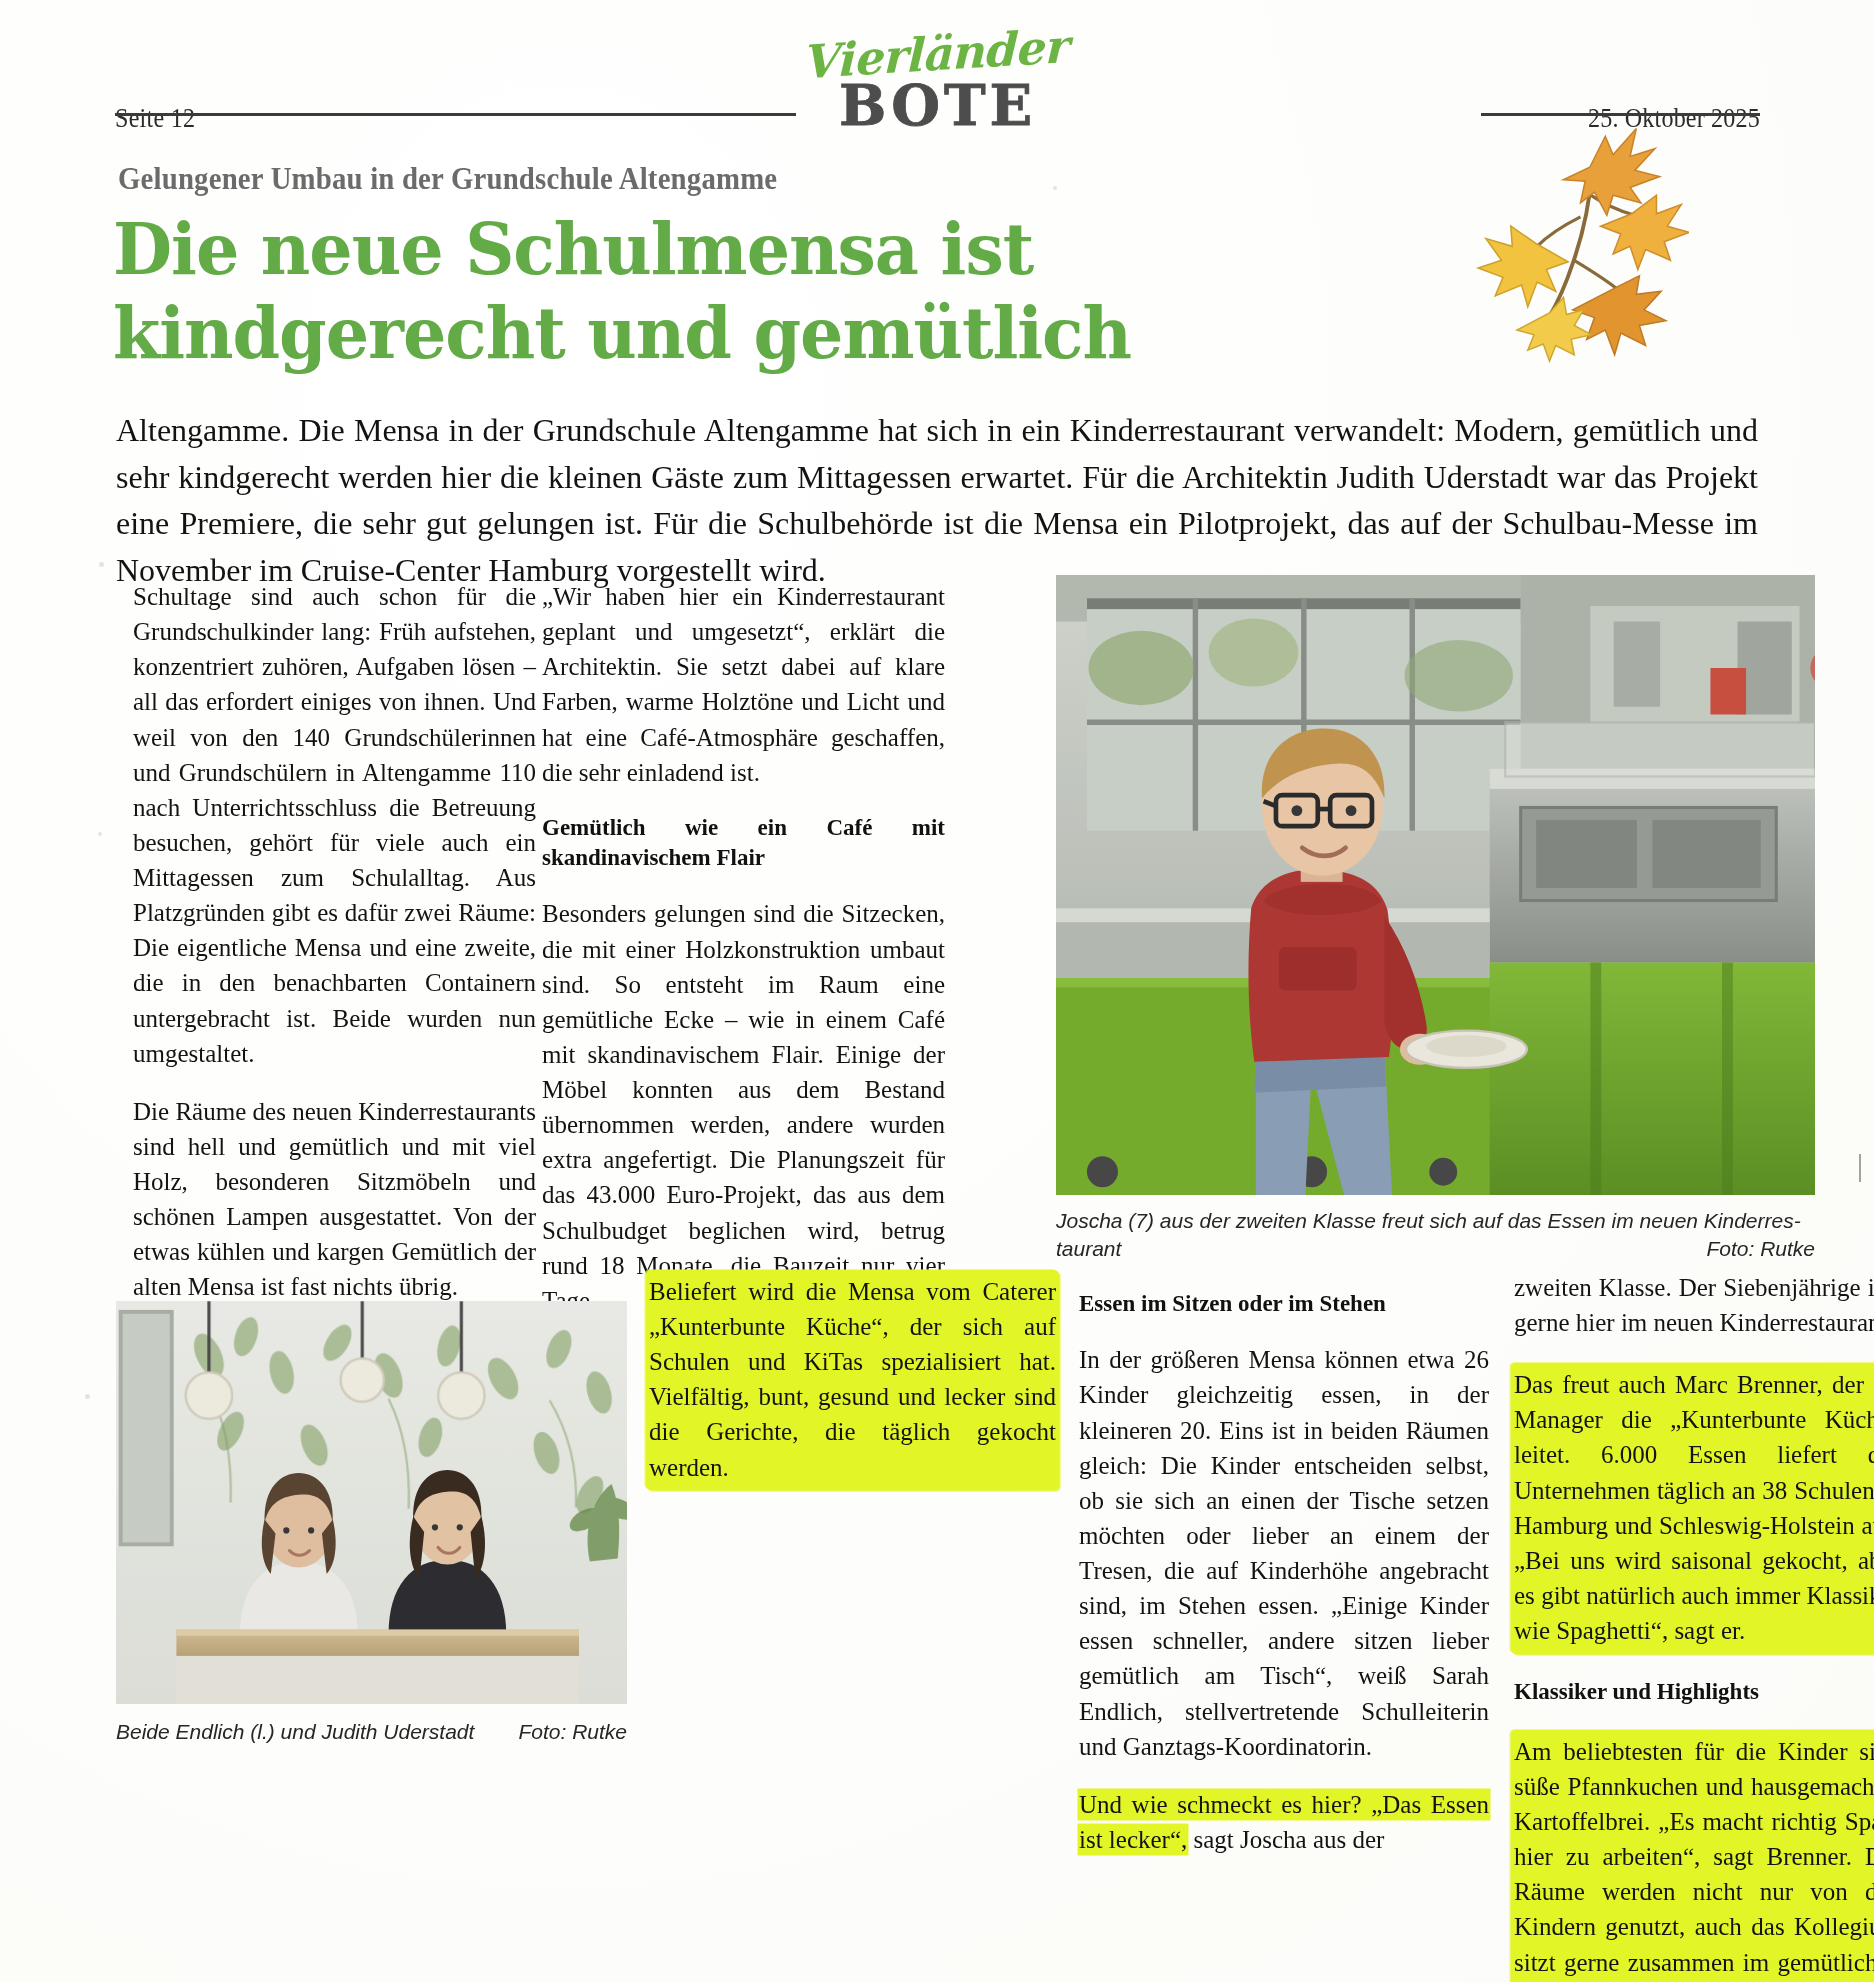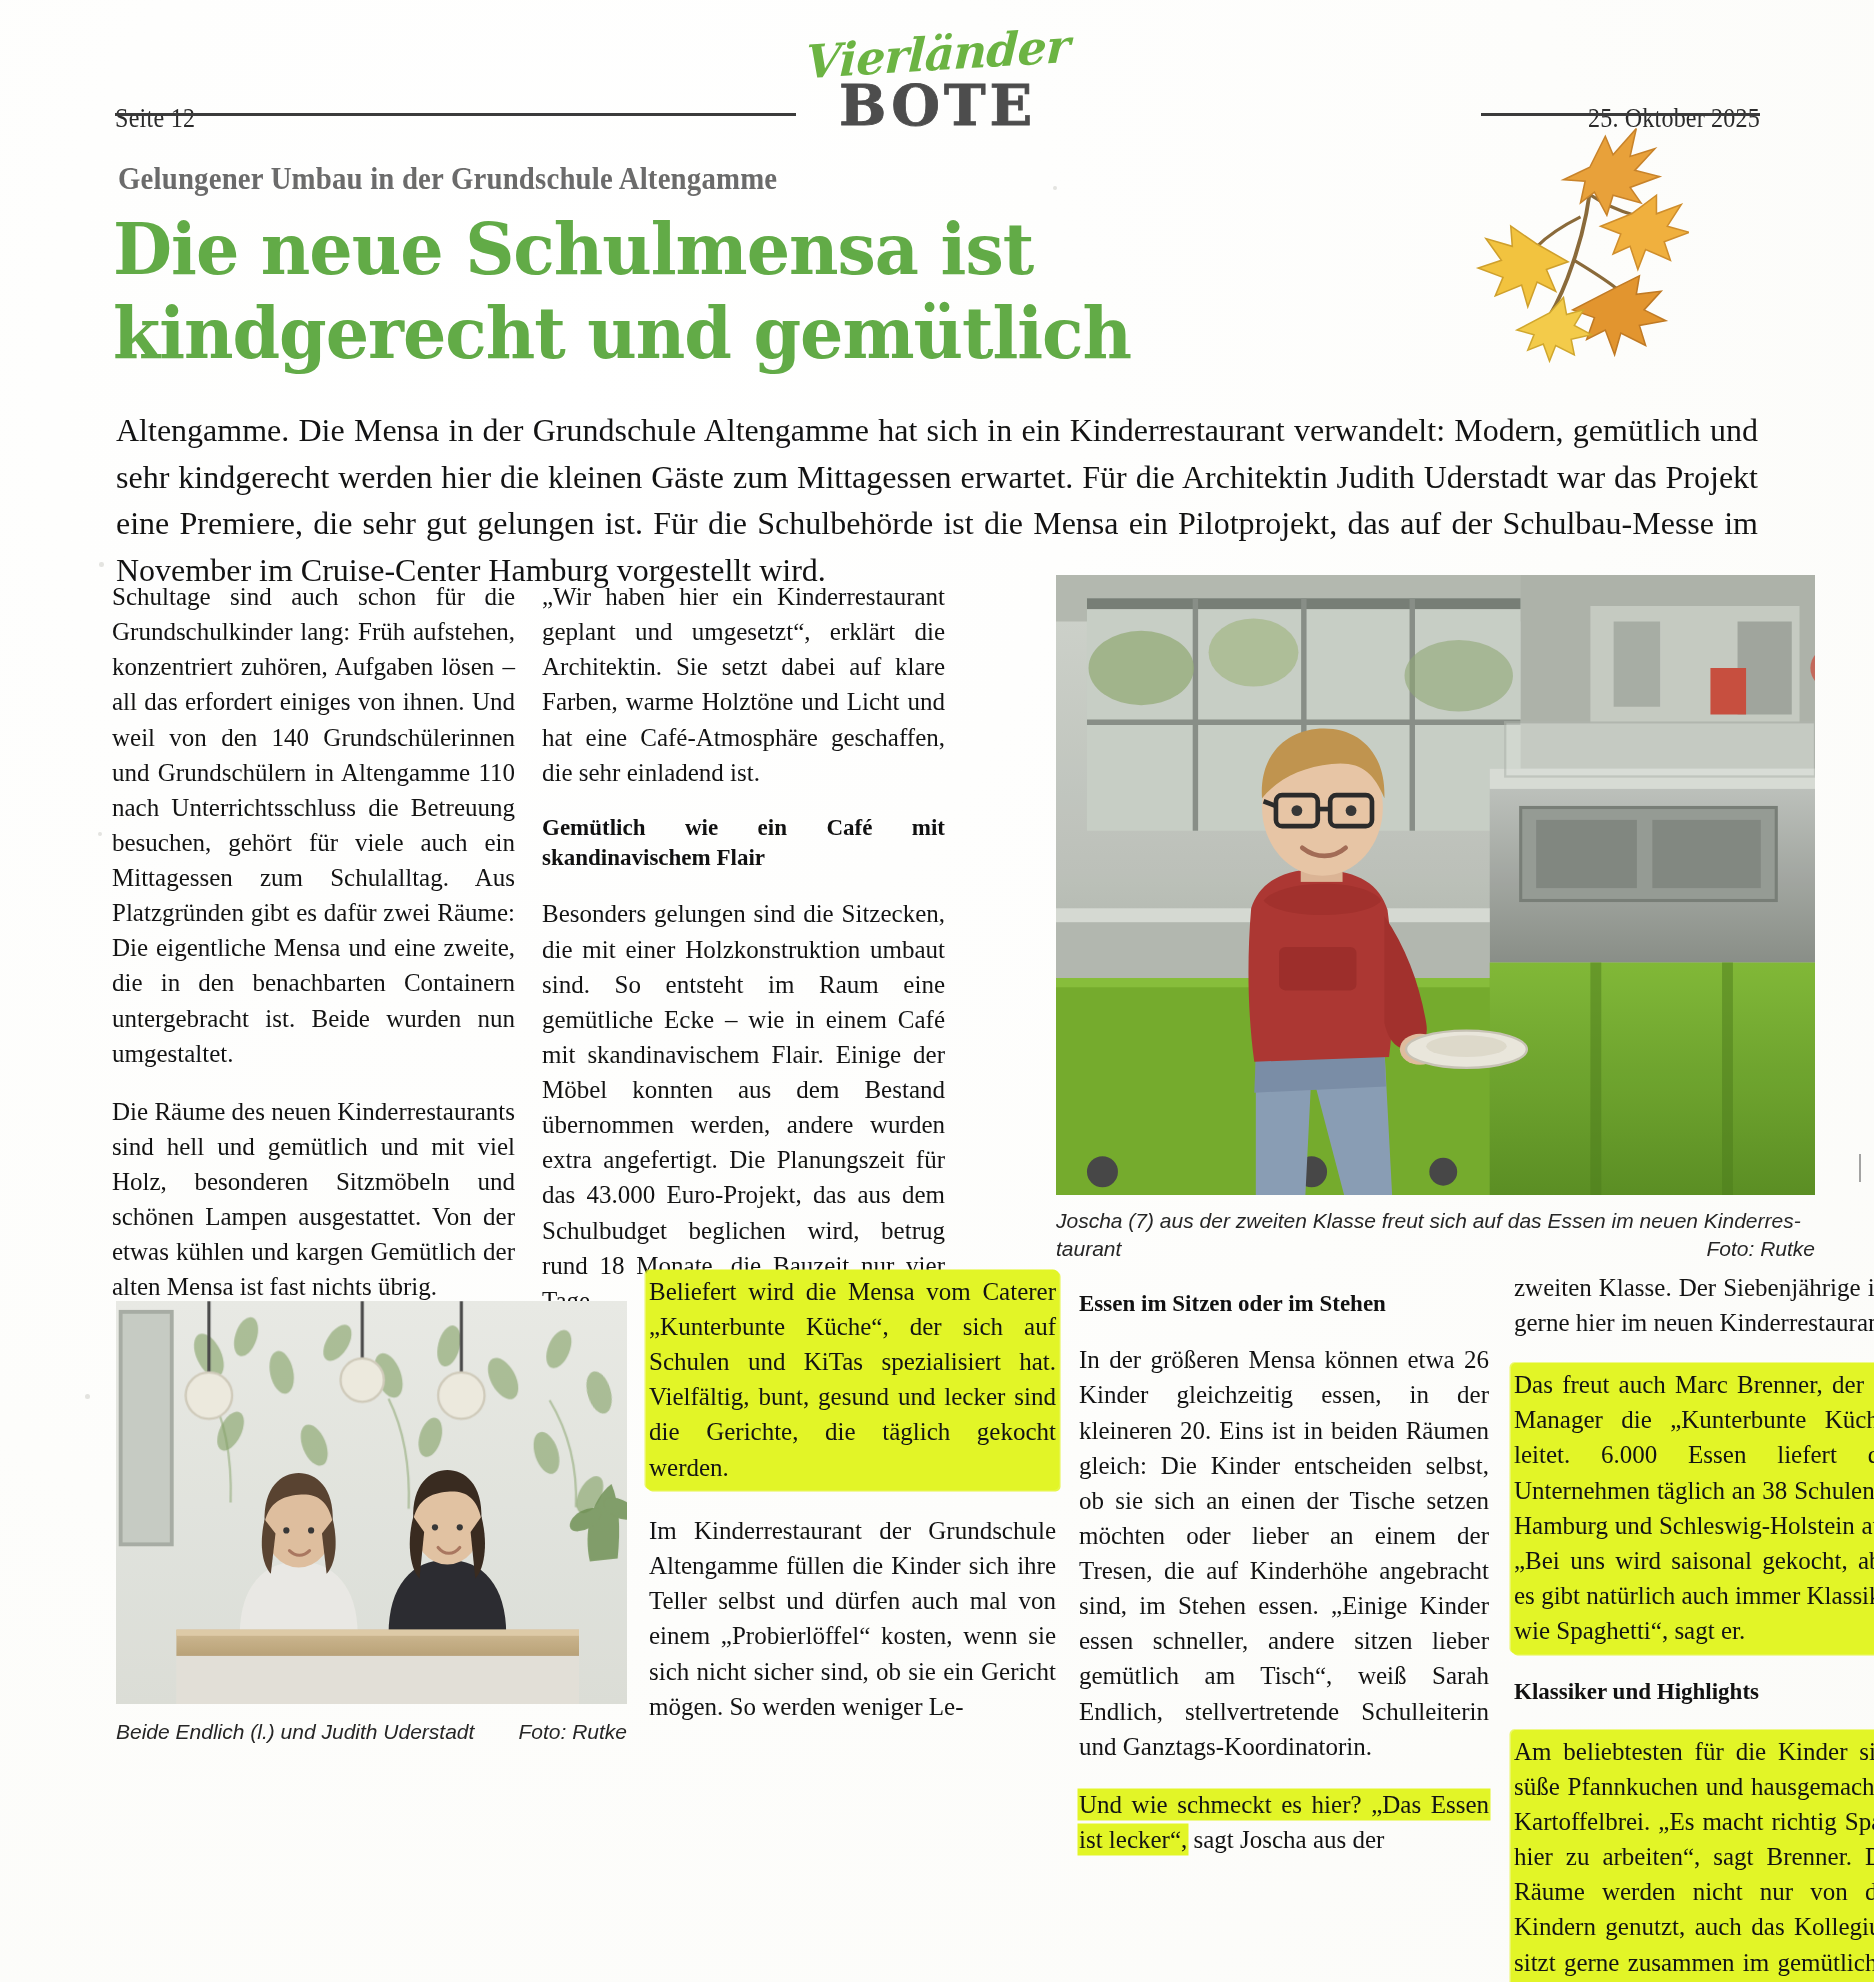--- a/index.html
+++ b/index.html
@@ -147,21 +147,21 @@
   .sub {
     font-family: "Liberation Serif", serif;
     font-weight: bold;
     font-size: 23px;
     line-height: 1.32;
     margin: 19px 0 23px 0;
     color: #111;
   }
 
   
-  #col1-top { left: 112px;  top: 579px;  width: 403px; }
+  #col1-top { left: 133px;  top: 579px;  width: 403px; }
   #col2-top { left: 542px;  top: 579px;  width: 403px; }
   #col2-bot { left: 649px;  top: 1270px; width: 407px; }
   #col3-bot { left: 1079px; top: 1270px; width: 410px; }
   #col4-bot { left: 1514px; top: 1270px; width: 387px; }
 
   
   .hl {
     background-color: #e2f527;
     box-shadow: 0 0 0 1.5px #e2f527;
     padding: 0.8px 0;
@@ -469,21 +469,20 @@
 
   <div class="caption" id="cap-two">
     <span class="cap-row">
       <span class="cap-credit">Foto: Rutke</span>
       <span>Beide Endlich (l.) und Judith Uderstadt</span>
     </span>
   </div>
 
   <div class="col" id="col2-bot">
     <p class="hl-block">Beliefert wird die Mensa vom Caterer „Kunterbunte Küche“, der sich auf Schulen und KiTas spezialisiert hat. Vielfältig, bunt, gesund und lecker sind die Gerichte, die täglich gekocht werden.</p>
-    <p>Im Kinderrestaurant der Grundschule Altengamme füllen die Kinder sich ihre Teller selbst und dürfen auch mal von einem „Probierlöffel“ kosten, wenn sie sich nicht sicher sind, ob sie ein Gericht mögen. So werden weniger Le-</p>
   </div>
 
   <div class="col" id="col3-bot">
     <div class="sub">Essen im Sitzen oder im Stehen</div>
     <p>In der größeren Mensa können etwa 26 Kinder gleichzeitig essen, in der kleineren 20. Eins ist in beiden Räumen gleich: Die Kinder entscheiden selbst, ob sie sich an einen der Tische setzen möchten oder lieber an einem der Tresen, die auf Kinderhöhe angebracht sind, im Stehen essen. „Einige Kinder essen schneller, andere sitzen lieber gemütlich am Tisch“, weiß Sarah Endlich, stellvertretende Schulleiterin und Ganztags-Koordinatorin.</p>
     <p><span class="hl">Und wie schmeckt es hier? „Das Essen ist lecker“,</span><span> sagt Joscha aus der</span></p>
   </div>
 
   <div class="col" id="col4-bot">
     <p>zweiten Klasse. Der Siebenjährige isst gerne hier im neuen Kinderrestaurant.</p>

